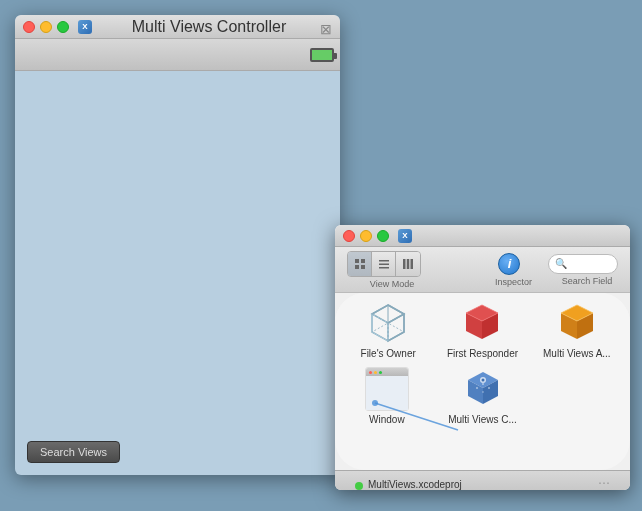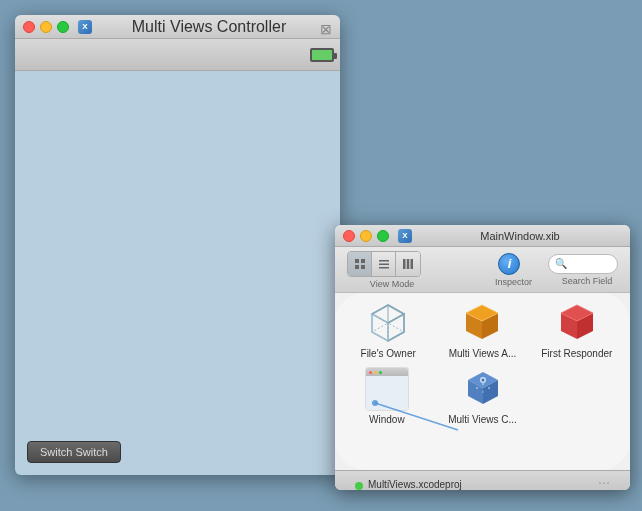--- a/index.html
+++ b/index.html
@@ -381,34 +381,33 @@
     <div class="window-title-icon">
       <div class="xcode-icon">X</div>
     </div>
     <span class="window-title-text">Multi Views Controller</span>
     <span class="window-resize-icon">⊠</span>
   </div>
   <div class="main-toolbar">
     <div class="battery-icon"></div>
   </div>
   <div class="main-content"></div>
-  <button class="switch-views-btn">Switch Switch</button>
+  <button class="switch-views-btn">Search Views</button>
 </div>
 
 <div class="xib-window">
   <div class="xib-titlebar">
     <div class="traffic-lights">
       <div class="traffic-light tl-close"></div>
       <div class="traffic-light tl-minimize"></div>
       <div class="traffic-light tl-maximize"></div>
     </div>
     <div class="window-title-icon">
       <div class="xcode-icon">X</div>
     </div>
-    <span class="xib-title-text">MainWindow.xib</span>
   </div>
 
   <div class="xib-toolbar">
     <div class="toolbar-section">
       <div class="view-mode-group">
         <button class="view-mode-btn active">
           <svg width="12" height="12" viewBox="0 0 12 12">
               <rect x="1" y="1" width="4" height="4" fill="#666"></rect>
               <rect x="7" y="1" width="4" height="4" fill="#666"></rect>
               <rect x="1" y="7" width="4" height="4" fill="#666"></rect>
@@ -464,45 +463,45 @@
           <line x1="22" y1="4" x2="22" y2="22" stroke="#8ab" stroke-width="1"></line>
           <line x1="6" y1="13" x2="38" y2="31" stroke="#8ab" stroke-width="0.8" stroke-dasharray="2,2"></line>
           <line x1="38" y1="13" x2="6" y2="31" stroke="#8ab" stroke-width="0.8" stroke-dasharray="2,2"></line>
           <line x1="22" y1="22" x2="22" y2="40" stroke="#8ab" stroke-width="0.8" stroke-dasharray="2,2"></line>
         </svg>
         <span class="icon-label">File's Owner</span>
       </div>
 
       <div class="icon-item">
         <div style="width:44px;height:44px;position:relative;">
+          
+          <svg width="44" height="44" viewBox="0 0 44 44">
+
+            <polygon points="22,4 38,12 22,20 6,12" fill="#e05050"></polygon>
+
+            <polygon points="38,12 38,30 22,38 22,20" fill="#c03030"></polygon>
+
+            <polygon points="6,12 22,20 22,38 6,30" fill="#d04040"></polygon>
+
+            <polygon points="22,4 38,12 22,20 6,12" fill="none" stroke="#f07070" stroke-width="0.8"></polygon>
+          </svg>
+        </div>
+        <span class="icon-label">First Responder</span>
+      </div>
+
+      <div class="icon-item">
+        <div style="width:44px;height:44px;position:relative;">
           <svg width="44" height="44" viewBox="0 0 44 44">
             <polygon points="22,4 38,12 22,20 6,12" fill="#f0a020"></polygon>
             <polygon points="38,12 38,30 22,38 22,20" fill="#c07010"></polygon>
             <polygon points="6,12 22,20 22,38 6,30" fill="#d08018"></polygon>
             <polygon points="22,4 38,12 22,20 6,12" fill="none" stroke="#f8c060" stroke-width="0.8"></polygon>
           </svg>
         </div>
         <span class="icon-label">Multi Views A...</span>
-      </div>
-
-      <div class="icon-item">
-        <div style="width:44px;height:44px;position:relative;">
-          
-          <svg width="44" height="44" viewBox="0 0 44 44">
-
-            <polygon points="22,4 38,12 22,20 6,12" fill="#e05050"></polygon>
-
-            <polygon points="38,12 38,30 22,38 22,20" fill="#c03030"></polygon>
-
-            <polygon points="6,12 22,20 22,38 6,30" fill="#d04040"></polygon>
-
-            <polygon points="22,4 38,12 22,20 6,12" fill="none" stroke="#f07070" stroke-width="0.8"></polygon>
-          </svg>
-        </div>
-        <span class="icon-label">First Responder</span>
       </div>
     </div>
 
     <div class="icons-row2">
 
       <div class="icon-item">
         <div class="window-icon-box">
           <div class="window-icon-titlebar">
             <div class="mini-traffic" style="background:#ff5f57;"></div>
             <div class="mini-traffic" style="background:#febc2e;"></div>

